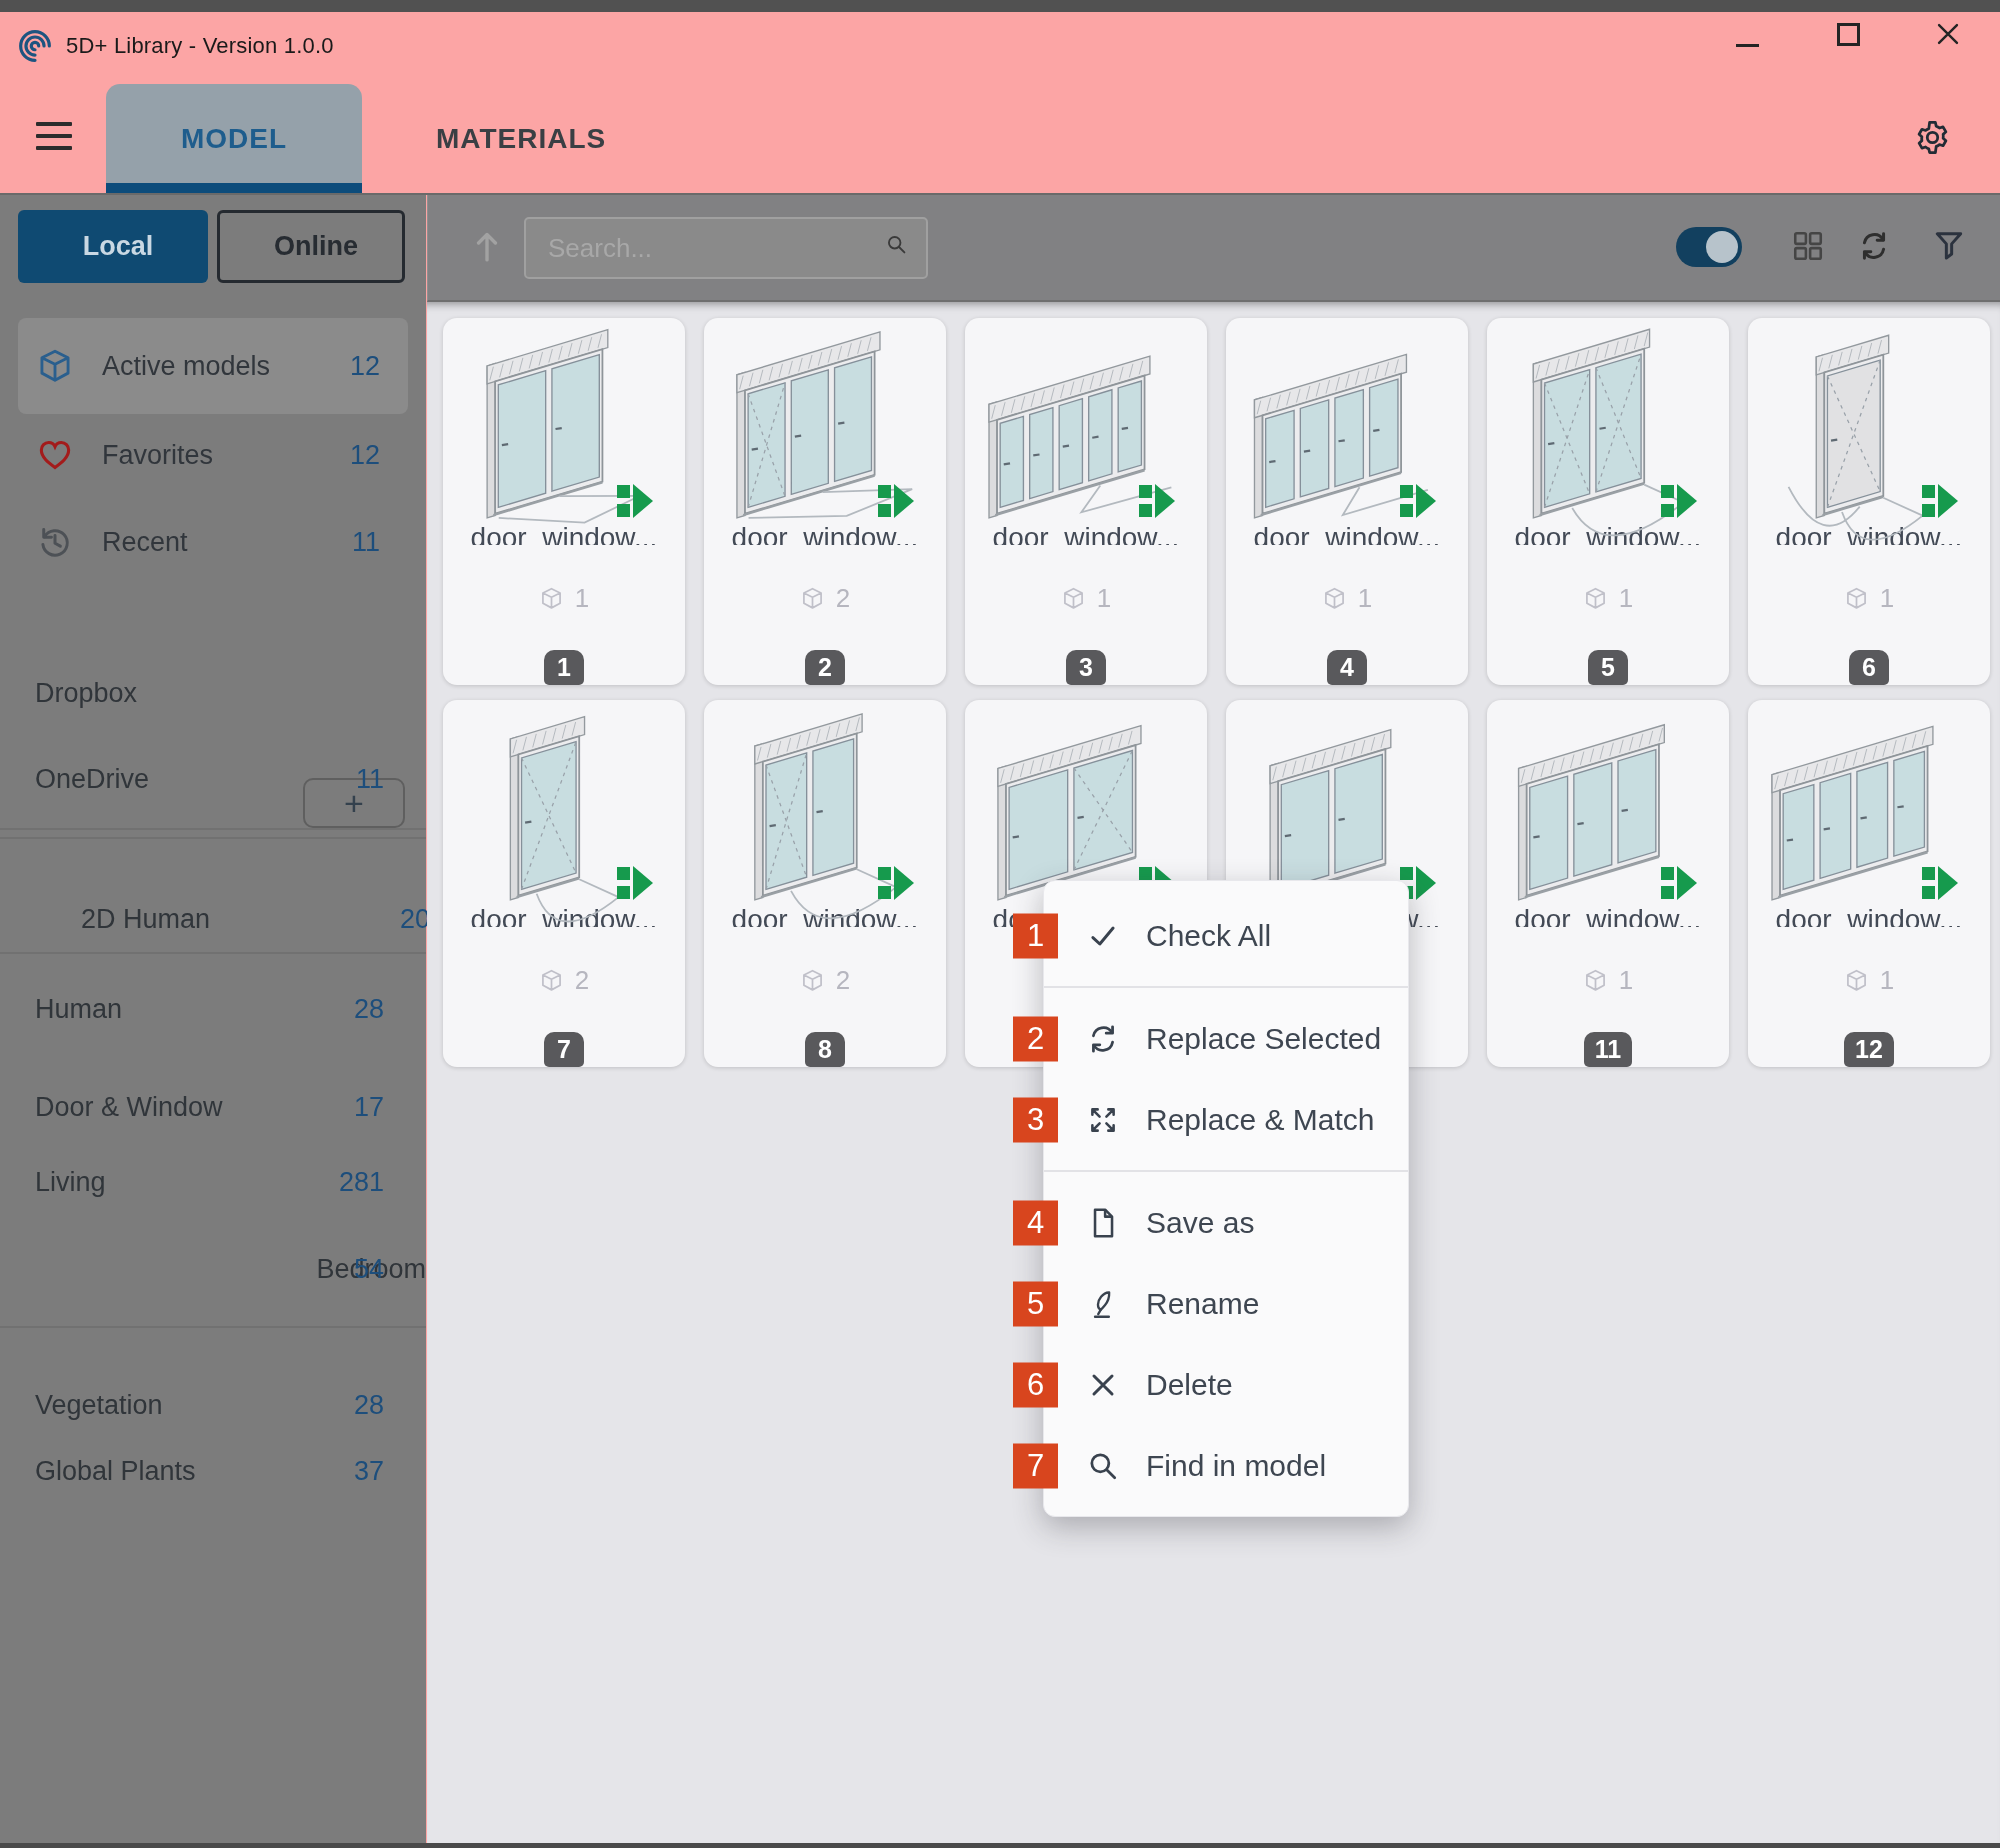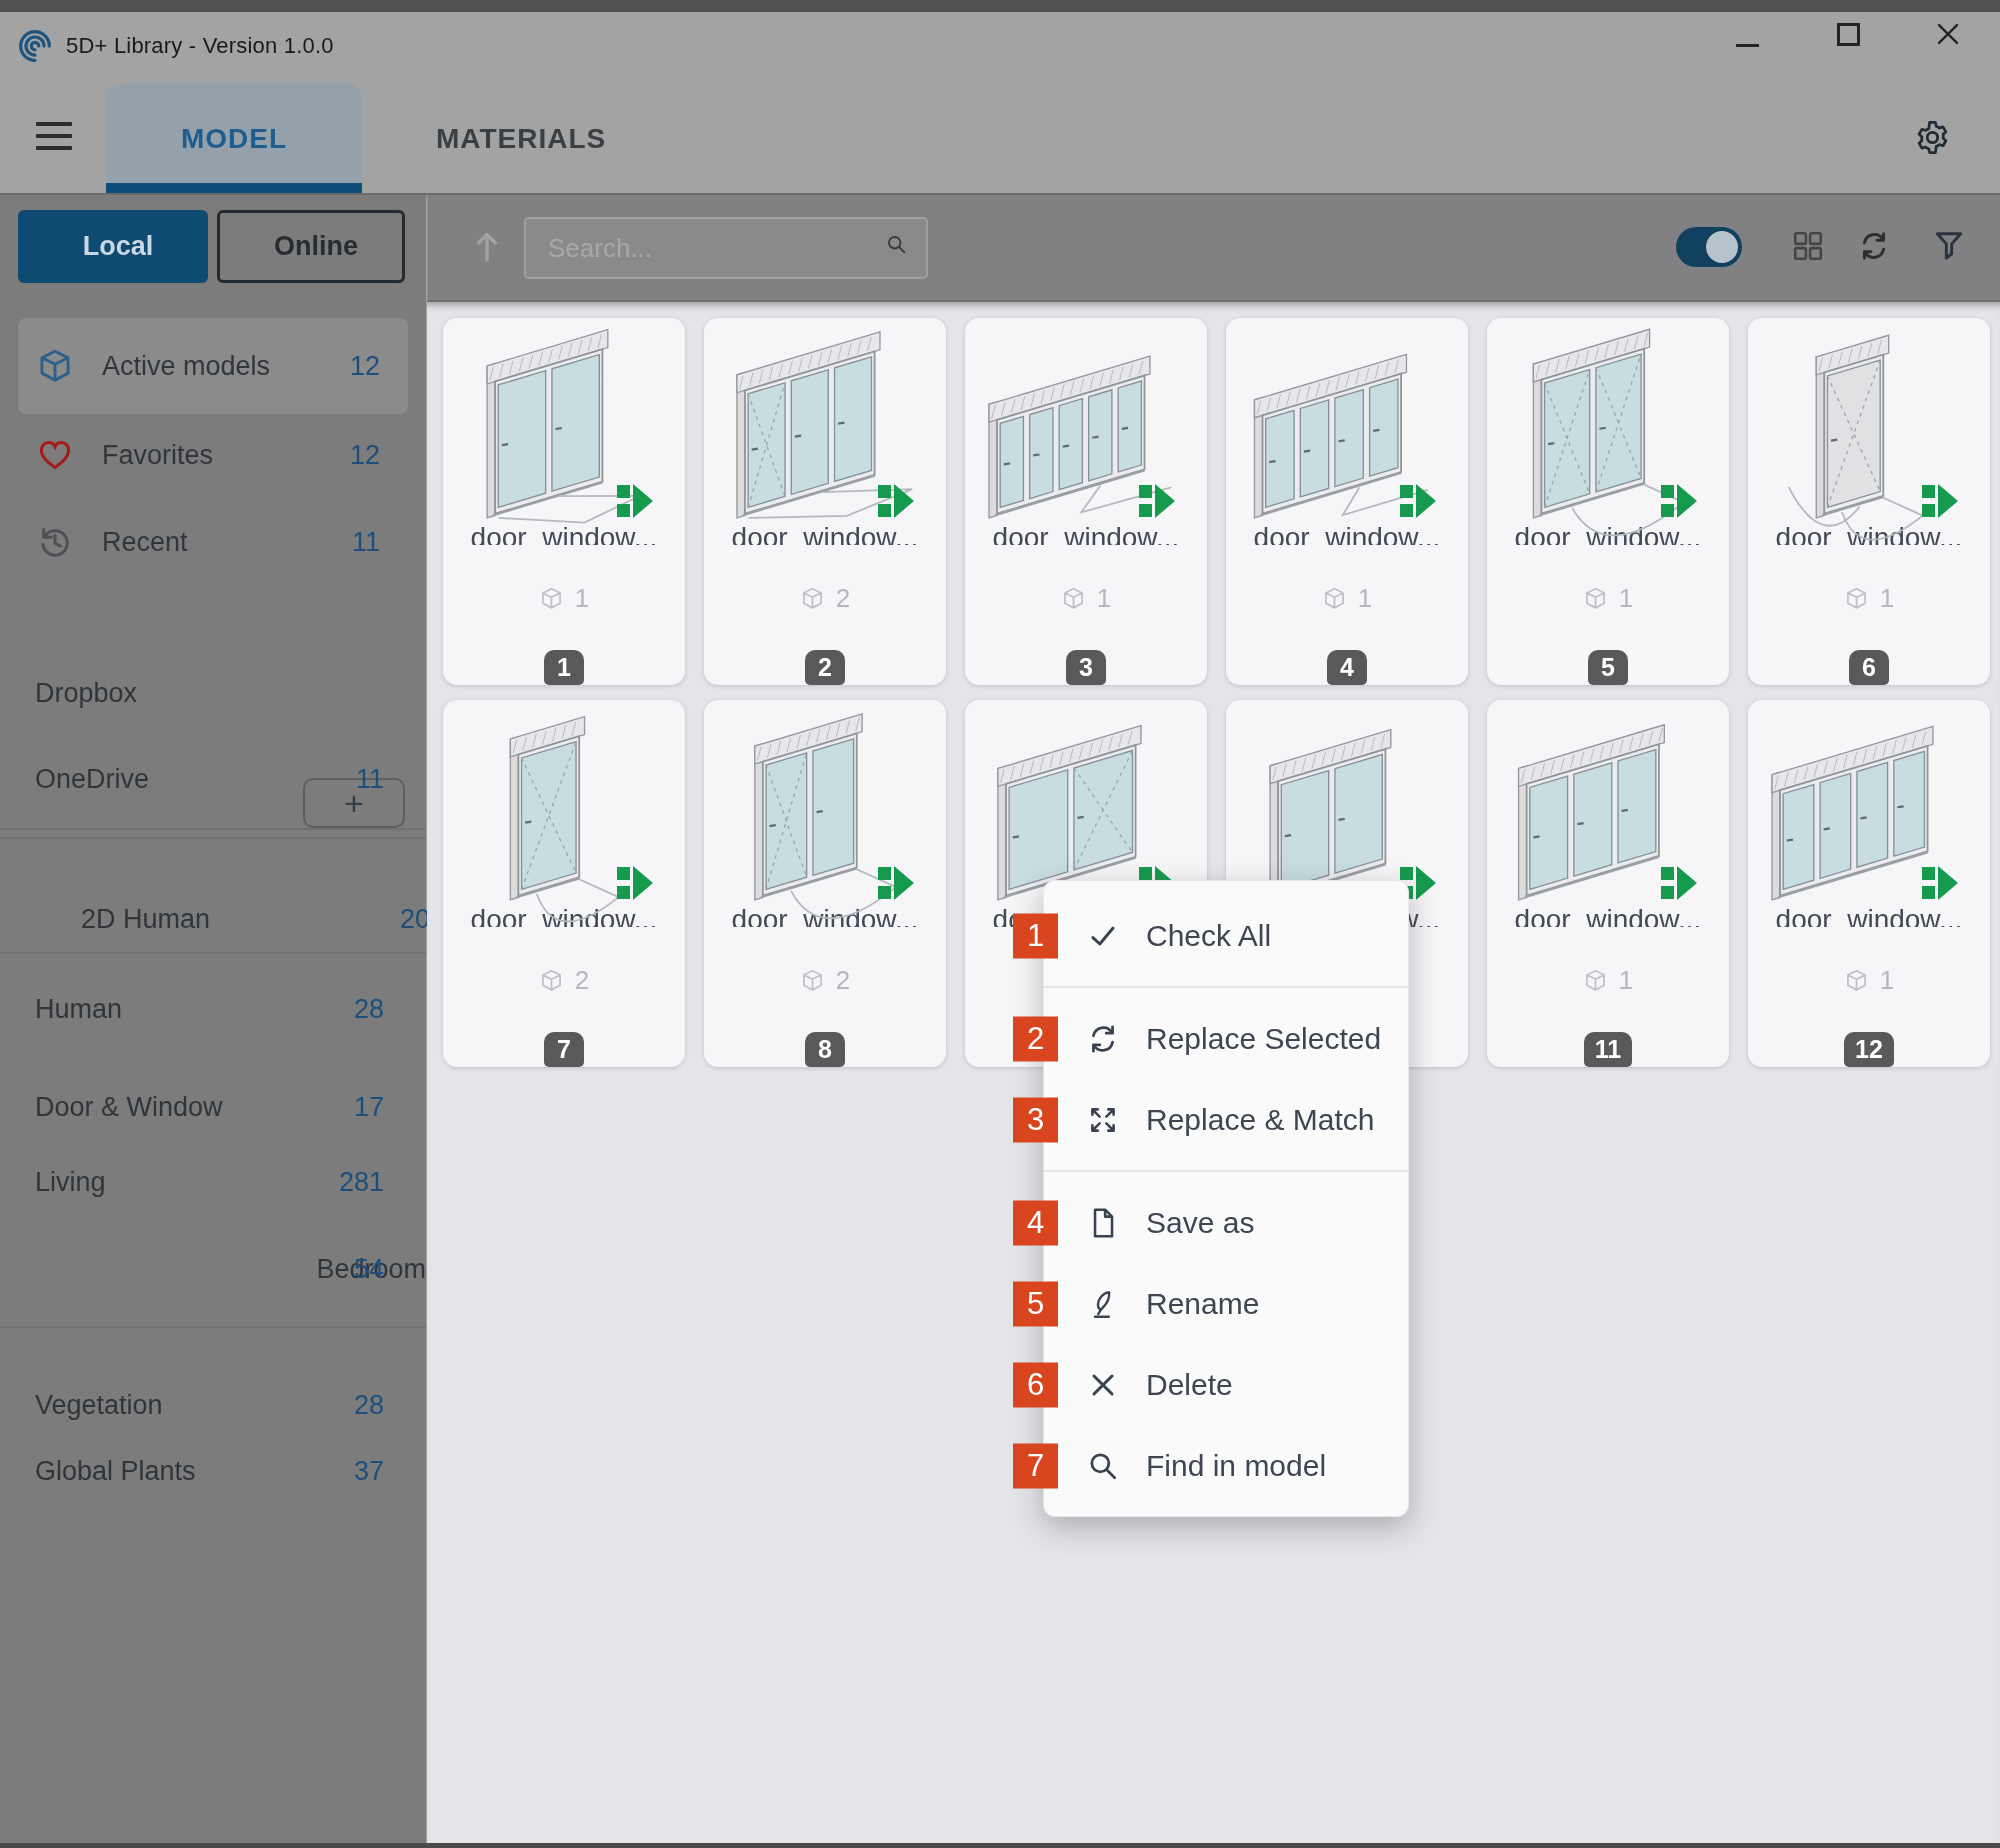--- a/index.html
+++ b/index.html
@@ -1,18 +1,18 @@
 <!DOCTYPE html>
 <html><head>
 <meta charset="utf-8">
 <style>
   html,body{margin:0;padding:0;background:#4e4e4e;}
   body{width:2000px;height:1848px;position:relative;overflow:hidden;
        font-family:"Liberation Sans",sans-serif;-webkit-font-smoothing:antialiased;}
-  .app{position:absolute;inset:0;background:#a3a3a3;text-decoration:underline;}
+  .app{position:absolute;inset:0;background:#fca5a5;text-decoration:underline;}
   svg{display:block;}
   
   .top-strip{position:absolute;left:0;top:0;right:0;height:12px;background:#515151;}
   .bottom-strip{position:absolute;left:0;bottom:0;right:0;height:5px;background:#4a4a4a;z-index:40;}
   .titlebar{position:absolute;left:0;top:12px;right:0;height:68px;display:flex;align-items:center;}
   .logo{margin-left:18px;width:34px;height:34px;color:#1d5480;}
   .title{margin-left:14px;font-size:22px;color:#1a1a1a;letter-spacing:.2px;}
   .win-btn{position:absolute;cursor:default;}
   .win-min{left:1736px;top:44px;width:23px;height:3px;background:#242424;}
   .win-max{left:1837px;top:23px;width:17px;height:17px;border:3px solid #242424;background:transparent;}

